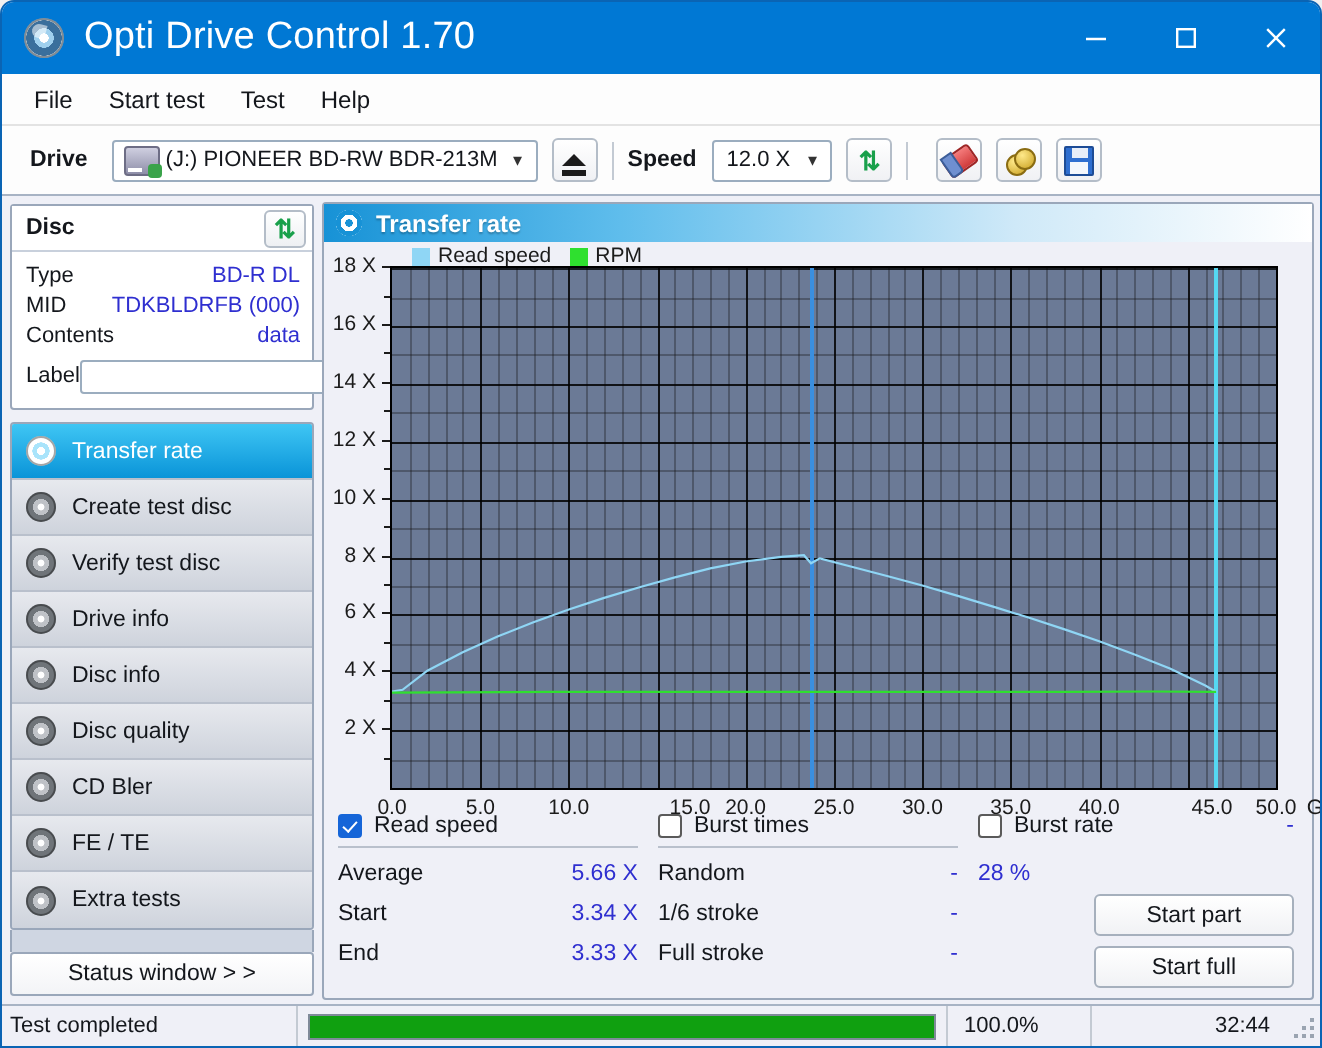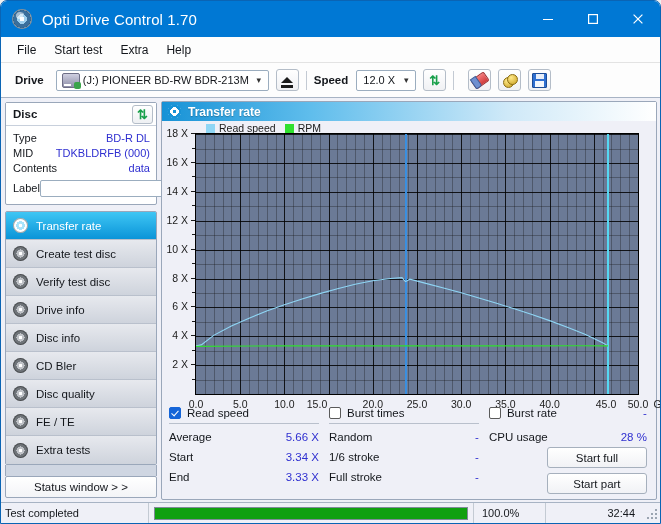--- a/index.html
+++ b/index.html
@@ -30,21 +30,21 @@
     background:
       radial-gradient(circle at 50% 50%, #ffffff 0 16%, #9fd0ee 17% 34%, #3a6f9c 35% 62%, #b9c9d6 63% 78%, #6f8da6 79% 100%);
     box-shadow:inset 0 0 0 1px rgba(0,0,0,.3);
     position:relative;
   }
   .title-icon:after{
     content:"";position:absolute;left:4px;top:3px;width:7px;height:7px;
     background:rgba(255,255,255,.55);border-radius:50% 0 50% 50%;
     transform:rotate(15deg);
   }
-  .title-text{color:#fff;font-size:15px;letter-spacing:.1px;}
+  .title-text{color:#fff;font-size:19px;letter-spacing:.1px;}
   .win-btns{position:absolute;right:0;top:0;height:36px;display:flex;}
   .win-btn{
     width:45px;height:36px;display:flex;align-items:center;justify-content:center;
     color:#fff;font-size:13px;
   }
   .win-btn svg{display:block;}
 
   
   .menubar{
     height:25px;background:#fdfdfd;display:flex;align-items:center;
@@ -288,21 +288,21 @@
             <line x1="1.6" y1="1.6" x2="10.4" y2="10.4" stroke="#fff" stroke-width="1.2"></line>
             <line x1="10.4" y1="1.6" x2="1.6" y2="10.4" stroke="#fff" stroke-width="1.2"></line>
           </svg>
       </div>
     </div>
   </div>
 
   <div class="menubar">
     <div class="menu-item">File</div>
     <div class="menu-item">Start test</div>
-    <div class="menu-item">Extra</div>
+    <div class="menu-item">Test</div>
     <div class="menu-item">Help</div>
   </div>
 
   <div class="drivebar">
     <div class="lbl-bold" style="margin-left:8px;">Drive</div>
     <div class="combo drive-combo">
       <div class="drv-ico"></div>
       <div class="cap">(J:)  PIONEER BD-RW   BDR-213M 1.03</div>
       <div class="chev">▾</div>
     </div>
@@ -383,25 +383,25 @@
         <div class="nav-item">
           <span class="nav-ico"></span>
           <span>Drive info</span>
         </div>
         <div class="nav-item">
           <span class="nav-ico"></span>
           <span>Disc info</span>
         </div>
         <div class="nav-item">
           <span class="nav-ico"></span>
+          <span>Disc quality</span>
+        </div>
+        <div class="nav-item">
+          <span class="nav-ico"></span>
           <span>CD Bler</span>
-        </div>
-        <div class="nav-item">
-          <span class="nav-ico"></span>
-          <span>Disc quality</span>
         </div>
         <div class="nav-item">
           <span class="nav-ico"></span>
           <span>FE / TE</span>
         </div>
         <div class="nav-item">
           <span class="nav-ico"></span>
           <span>Extra tests</span>
         </div>
       </div>
@@ -546,21 +546,21 @@
               <div class="vmark" style="left: 411.032px; background: rgb(85, 216, 242);"></div>
               <svg width="442" height="260" style="position: absolute; left: 0px; top: 0px;">
                 <polyline points="0.00,211.76 5.30,210.89 17.68,201.36 35.36,192.11 53.04,184.17 70.72,177.09 88.40,170.73 106.08,164.96 123.76,159.61 141.44,154.70 159.12,150.22 176.80,146.76 194.48,144.44 205.97,143.58 209.51,147.62 213.93,145.17 229.84,149.36 247.52,153.98 265.20,158.74 282.88,163.94 300.56,169.29 318.24,174.78 335.92,180.56 353.60,186.62 371.28,193.27 388.96,200.20 406.64,208.72 412.03,211.90" fill="none" stroke="#8fd6f5" stroke-width="1.1"></polyline>
                 <polyline points="0.00,212.33 57.46,212.04 79.56,211.90 159.12,211.90 209.51,211.90 265.20,211.90 335.92,211.90 380.12,211.76 412.03,211.90" fill="none" stroke="#2fe02f" stroke-width="1.1"></polyline>
               </svg>
             </div>
           <div class="xtickbox" id="xtickbox">
               <div class="xlab" style="left: 1px;">0.0</div>
               <div class="xlab" style="left: 45.2px;">5.0</div>
               <div class="xlab" style="left: 89.4px;">10.0</div>
-              <div class="xlab" style="left: 122px;">15.0</div>
+              <div class="xlab" style="left: 150px;">15.0</div>
               <div class="xlab" style="left: 177.8px;">20.0</div>
               <div class="xlab" style="left: 222px;">25.0</div>
               <div class="xlab" style="left: 266.2px;">30.0</div>
               <div class="xlab" style="left: 310.4px;">35.0</div>
               <div class="xlab" style="left: 354.6px;">40.0</div>
               <div class="xlab" style="left: 411px;">45.0</div>
               <div class="xlab" style="left: 443px;">50.0</div>
               <div class="xlab" style="left: 466px;">GB</div>
             </div>
         </div>
@@ -609,25 +609,24 @@
             </div>
 
             <div class="scol" style="padding-right:2px;">
               <div class="chk-row">
                 <span class="chk"></span>
                 <span class="chk-lbl">Burst rate</span>
                 <span class="chk-val">-</span>
               </div>
               <div class="underline" style="background:transparent;"></div>
               <div class="drow2">
-                <span class="k">CPU usage</span>
                 <span class="v">28 %</span>
               </div>
+              <div class="btn">Start part</div>
               <div class="btn">Start full</div>
-              <div class="btn">Start part</div>
             </div>
 
           </div>
         </div>
 
       </div>
     </div>
   </div>
 
   <div class="statusbar">

